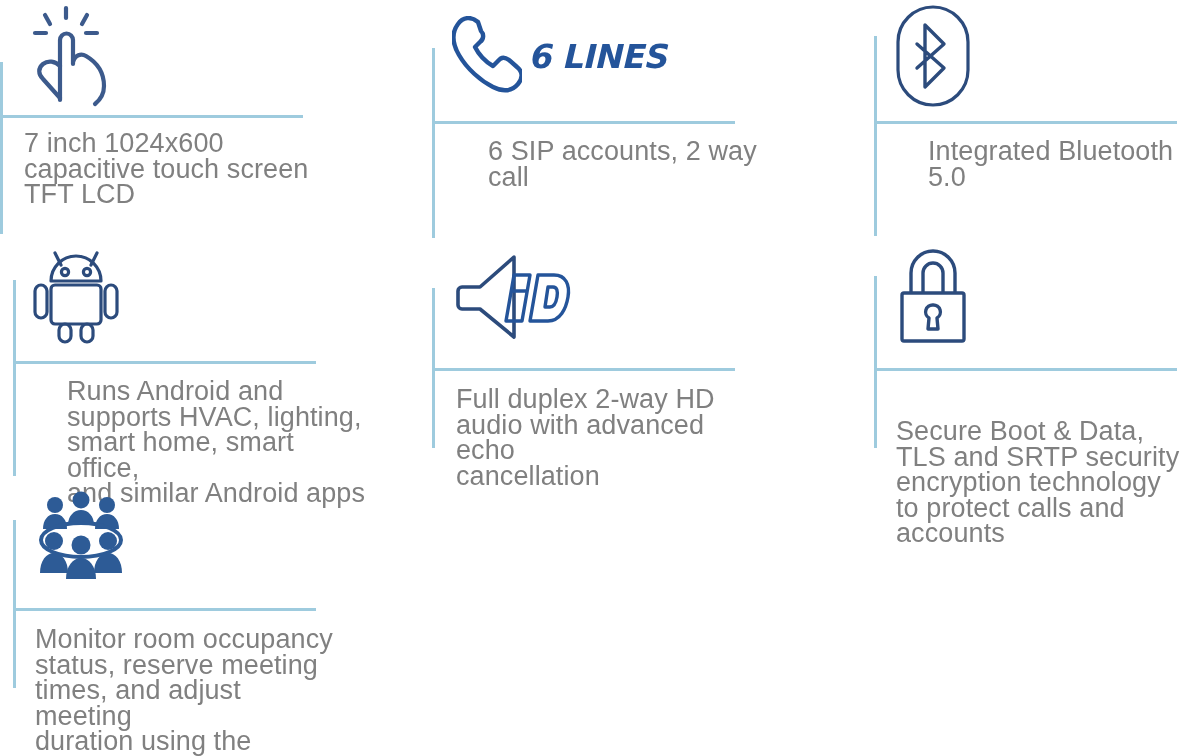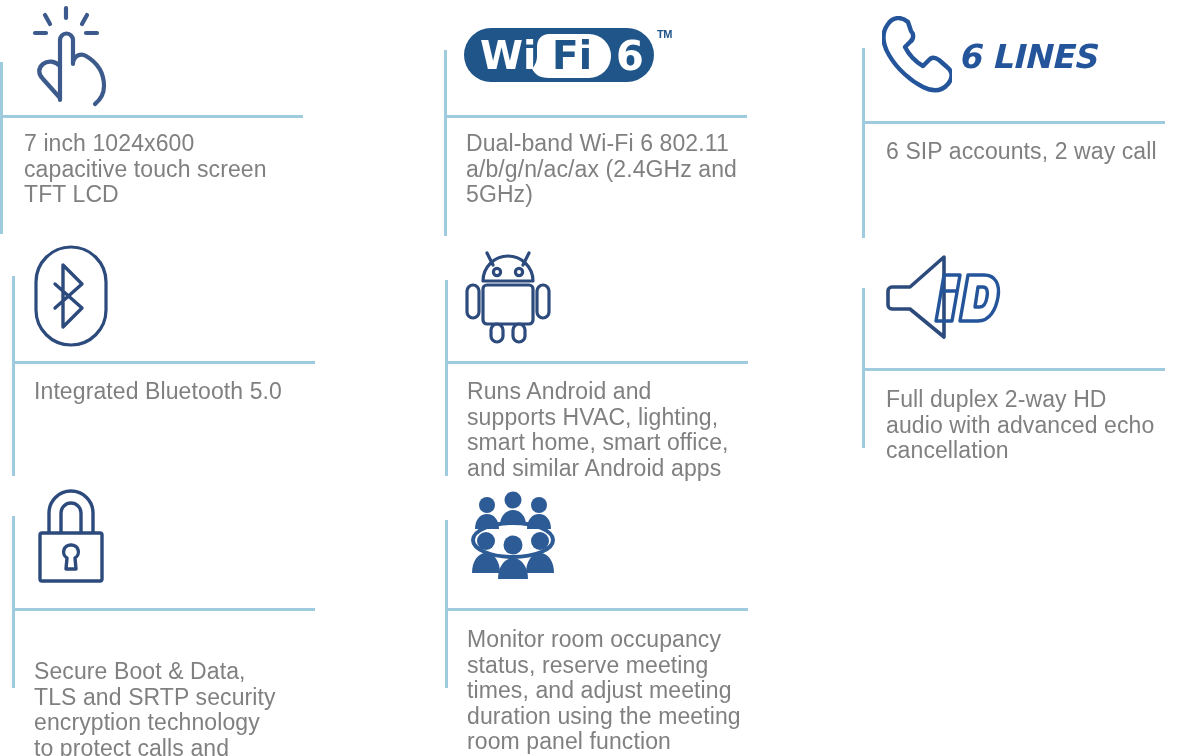--- a/index.html
+++ b/index.html
@@ -38,40 +38,40 @@
     position:absolute;
     left:20px;top:0px;
     height:112px;
     display:flex;align-items:center;
   }
   .cell-text{
     position:absolute;
     left:24px;top:131px;
     width:300px;
     color:#808080;
-    font-size:23px;
+    font-size:27px;
     line-height:25.5px;
     letter-spacing:0.1px;
     white-space:pre-line;
   }
   
   .col2 .rule-vert{left:12px;top:50px;height:186px;}
   .col2 .rule-horiz{left:12px;top:115px;width:303px;}
   .col2 .icon-wrap{left:32px;}
   .col2 .cell-text{left:34px;top:131px;width:290px;}
 
   .col3 .rule-vert{left:13px;top:54px;height:182px;}
   .col3 .rule-horiz{left:13px;top:115px;width:303px;}
   .col3 .icon-wrap{left:33px;}
   .col3 .cell-text{left:35px;top:131px;width:305px;}
 
   
   .r2 .rule-vert{top:48px;height:190px;}
   .r2 .rule-horiz{top:121px;}
-  .r2 .cell-text{top:139px;}
+  .r2 .cell-text{top:139px;margin-left:32px;}
   .r2.col2 .rule-vert{top:36px;height:200px;}
   .r2.col2 .rule-horiz{top:121px;}
   .r2.col2 .cell-text{top:139px;}
   .r2.col3 .rule-vert{top:40px;height:196px;}
   .r2.col3 .rule-horiz{top:121px;}
   .r2.col3 .cell-text{top:139px;}
 
   
   .r3 .rule-vert{top:48px;height:160px;}
   .r3 .rule-horiz{top:128px;}
@@ -129,39 +129,20 @@
           <path d="M53 58 c2 -7 8 -9 13 -6 c12 7 18 18 18 30 c0 8 -4 14 -9 18"></path>
           <path d="M40 62 c-5 -5 -12 -6 -17 -2 c-5 4 -5 10 0 15 L40 94"></path>
         </g>
       </svg>
     </div>
     <div class="cell-text">7 inch 1024x600
 capacitive touch screen
 TFT LCD</div>
   </div>
 
-  <div class="feature-cell col2 r1">
-    <div class="rule-vert"></div>
-    <div class="rule-horiz"></div>
-    <div class="icon-wrap">
-      <div class="wifi6-logo">
-        <svg width="196" height="60" viewBox="0 0 196 60">
-          <rect x="0" y="2" width="190" height="54" rx="27" ry="27" fill="#20558a"></rect>
-          <text x="16" y="43" font-family="DejaVu Sans, sans-serif" font-size="39" font-weight="bold" fill="#ffffff">Wi</text>
-          <path d="M85 8 h40 a22 22 0 0 1 22 22 v0 a22 22 0 0 1 -22 22 h-40 c-10 0 -14 -4 -17 -9 c4 -5 5 -9 5 -13 v-9 c0 -8 5 -13 12 -13 z" fill="#ffffff"></path>
-          <text x="88" y="43" font-family="DejaVu Sans, sans-serif" font-size="39" font-weight="bold" fill="#20558a">Fi</text>
-          <text x="152" y="44" font-family="DejaVu Sans, sans-serif" font-size="40" font-weight="bold" fill="#ffffff">6</text>
-        </svg>
-        <span class="tm-mark">TM</span>
-      </div>
-    </div>
-    <div class="cell-text">Dual-band Wi-Fi 6 802.11
-a/b/g/n/ac/ax (2.4GHz and
-5GHz)</div>
-  </div>
 
 
   <div class="feature-cell col1 r2">
     <div class="rule-vert"></div>
     <div class="rule-horiz"></div>
     <div class="icon-wrap">
       <div class="lines-badge">
         <svg width="70" height="80" viewBox="0 0 70 80">
           <path d="M26 6 c-7 -6 -15 -5 -20 2 c-6 8 -6 19 1 31 c8 14 22 26 34 32 c10 5 19 4 25 -3 c5 -6 5 -12 -1 -17 l-8 -7 c-4 -3 -8 -3 -11 1 l-5 5 c-7 -4 -14 -11 -18 -19 l5 -5 c4 -3 4 -8 1 -11 z" fill="none" stroke="#24549a" stroke-width="4.4" stroke-linejoin="round"></path>
         </svg>

